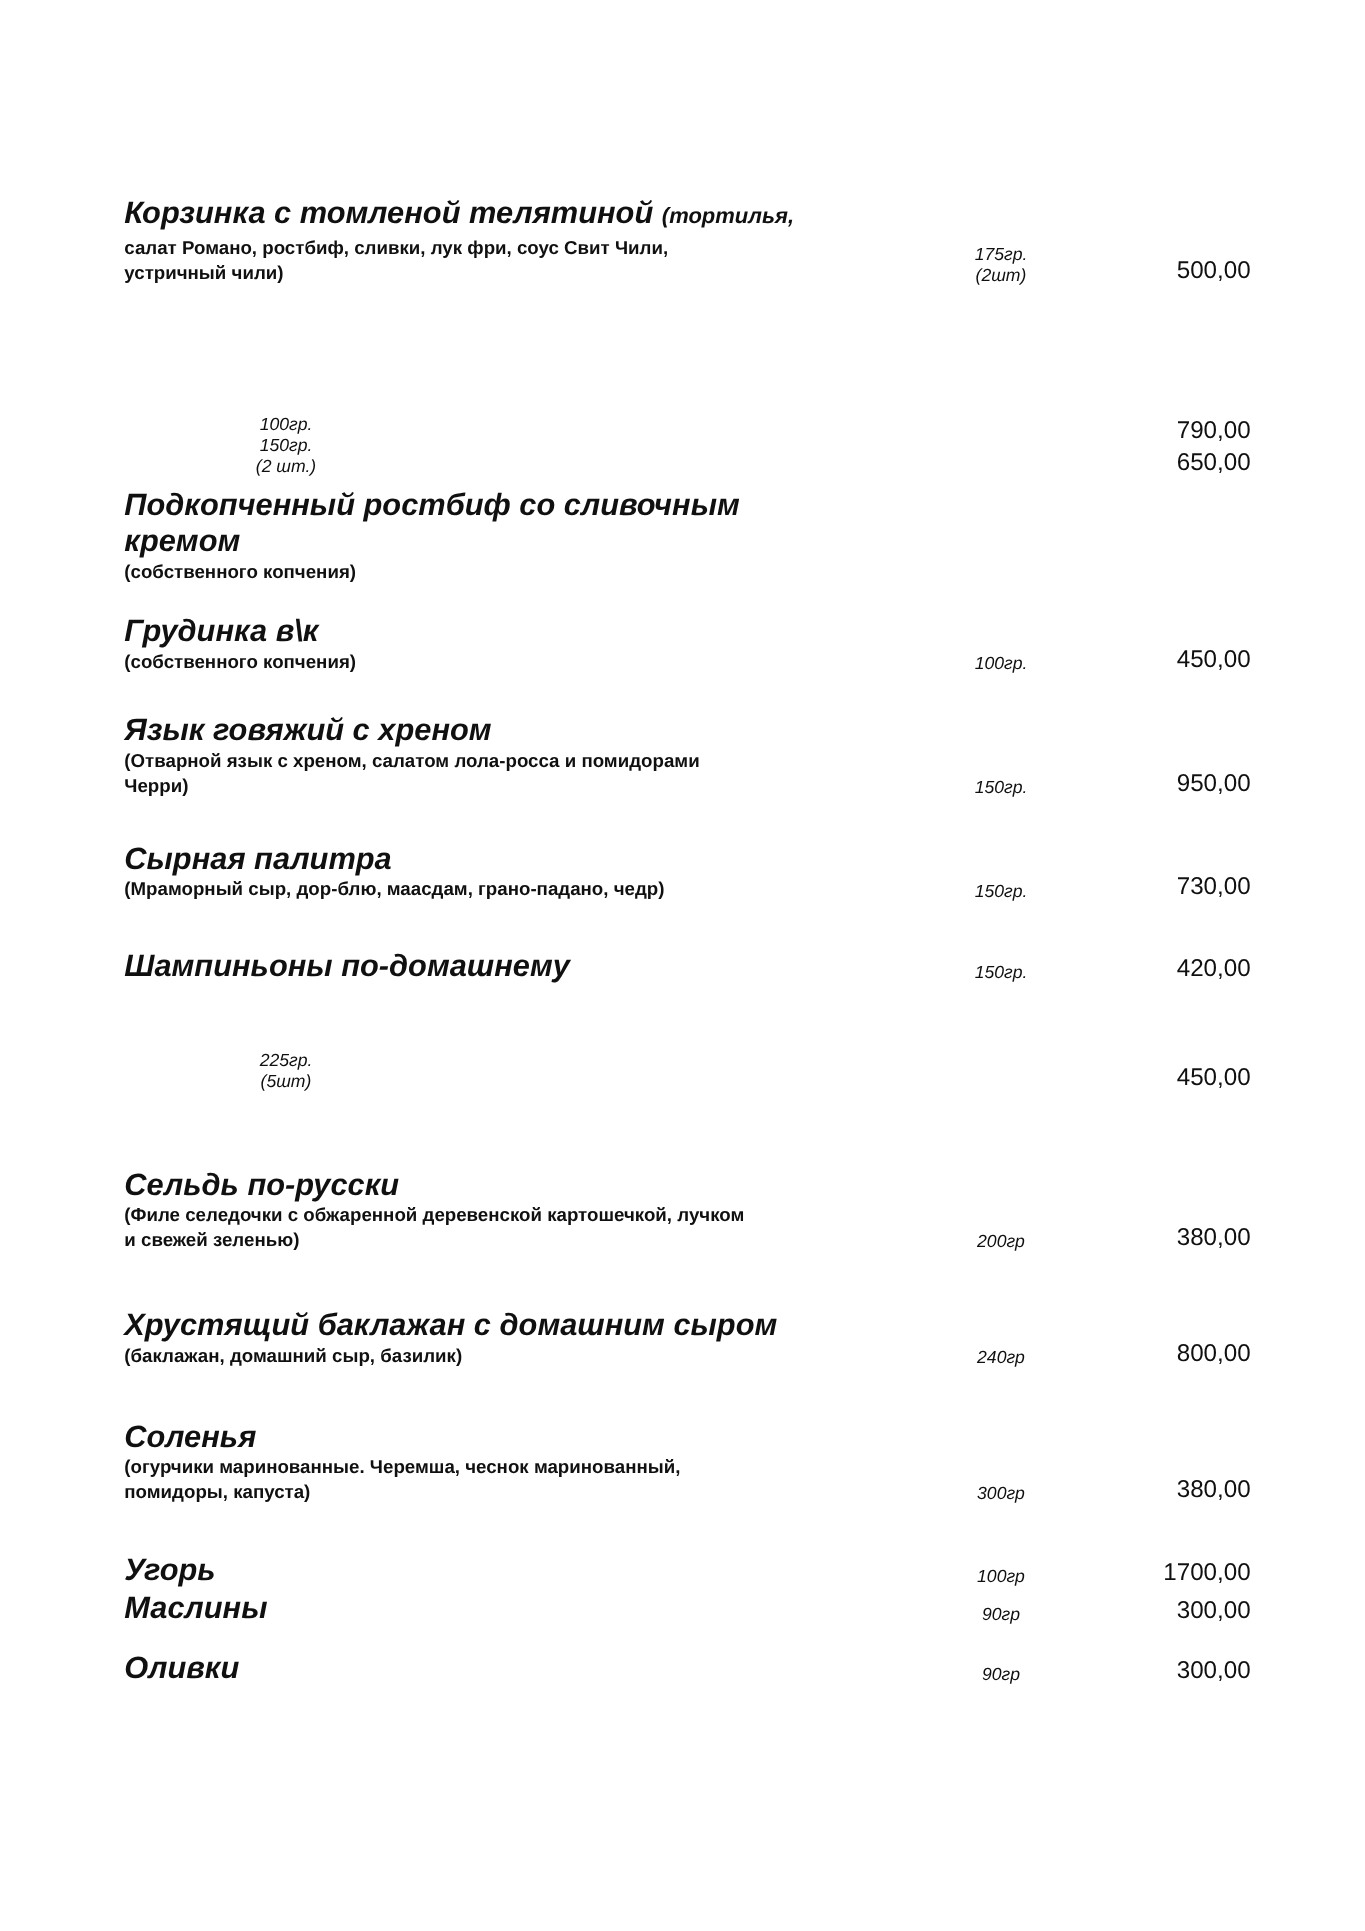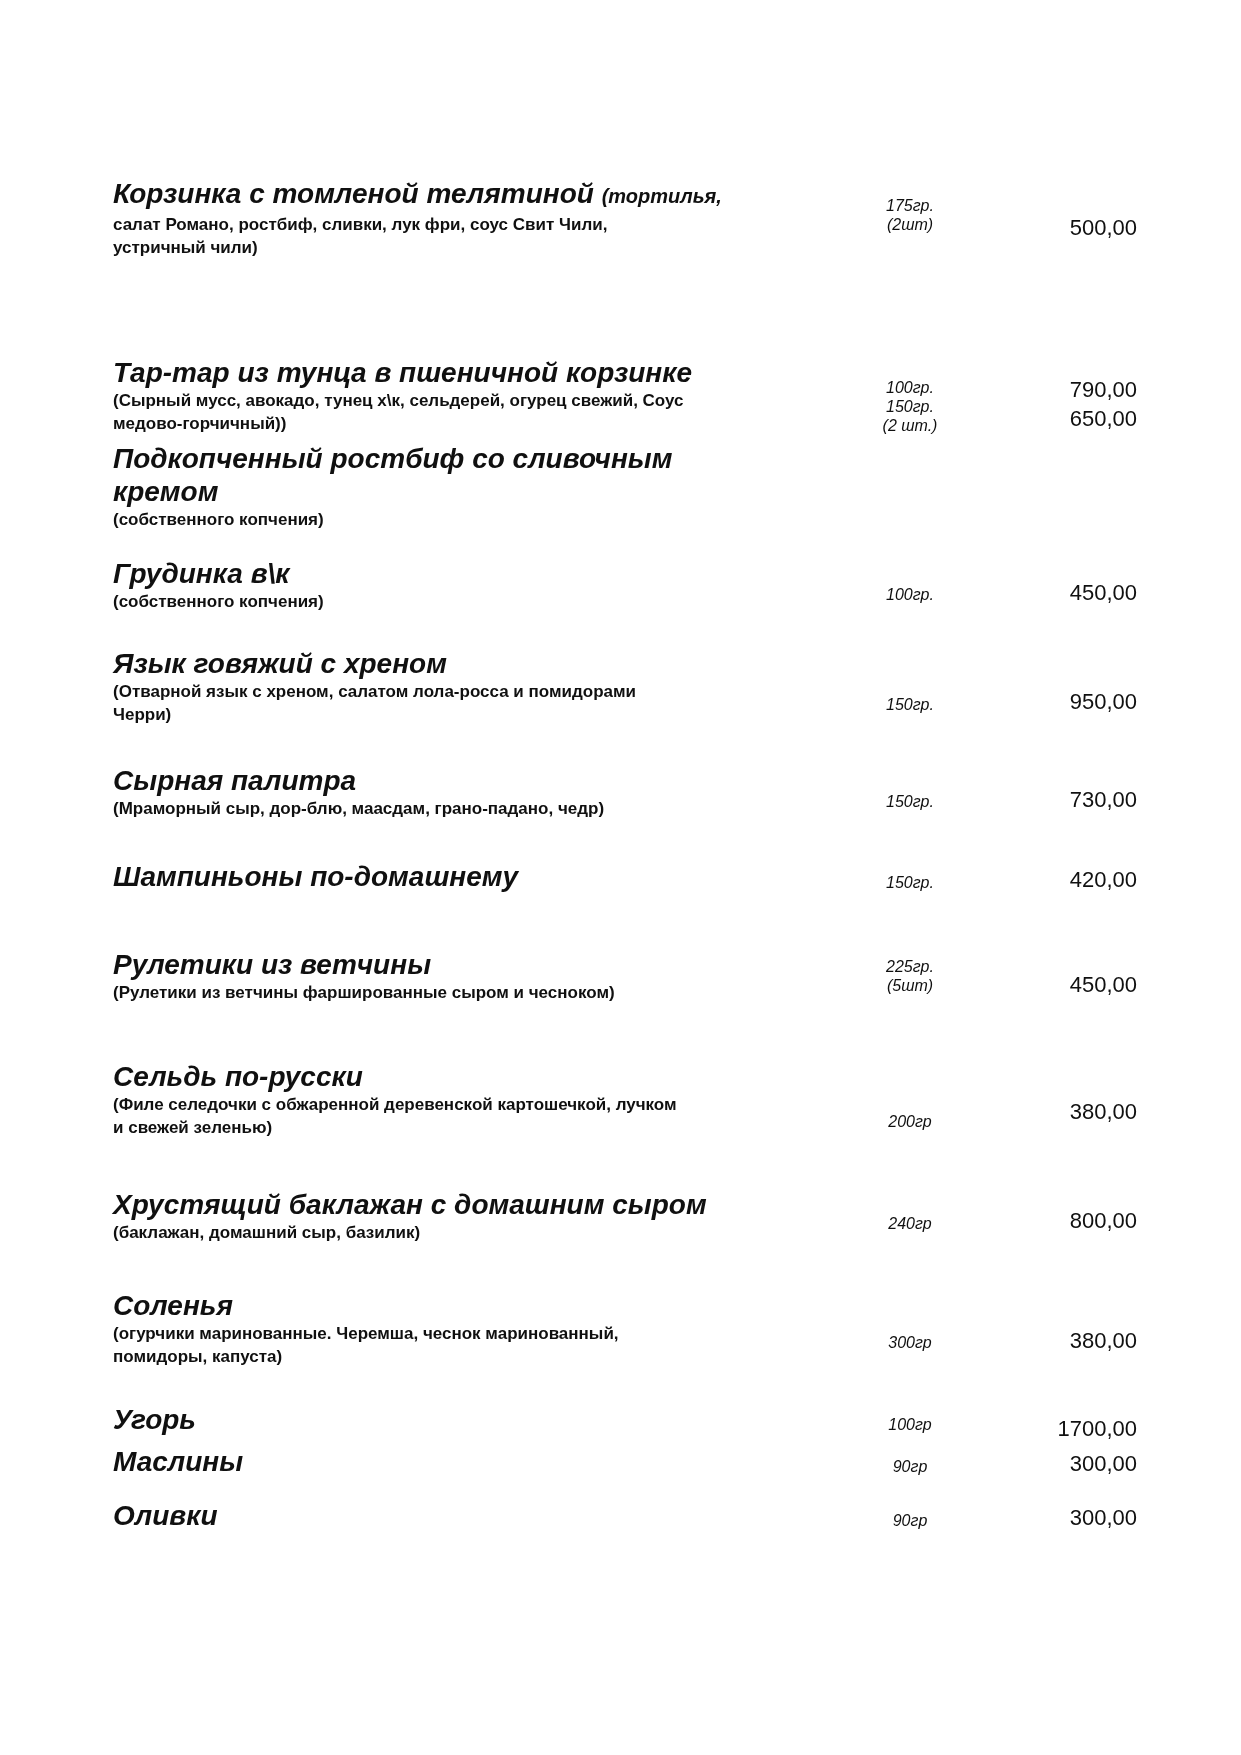--- a/index.html
+++ b/index.html
@@ -10,21 +10,21 @@
     background: #ffffff;
     font-family: "Liberation Sans", sans-serif;
     color: #101010;
     overflow: hidden;
   }
   .item {
     position: absolute;
     left: 113px;
     right: 104px;
     display: flex;
-    align-items: center;
+    align-items: flex-end;
   }
   .col-name { flex: 0 0 650px; }
   .col-weight {
     flex: 0 0 140px;
     margin-left: 77px;
     text-align: center;
     font-style: italic;
     font-size: 16px;
     line-height: 19px;
   }
@@ -63,24 +63,20 @@
     <div class="col-weight" style="margin-top:-7px">
       <div>175гр.</div>
       <div>(2шт)</div>
     </div>
     <div class="col-price" style="margin-top:19px">
       <div>500,00</div>
     </div>
   </div>
 
   <div class="item" style="top:356px">
-    <div class="col-name">
-      <div class="title">Тар-тар из тунца в пшеничной корзинке</div>
-      <div class="desc">(Сырный мусс, авокадо, тунец х\к, сельдерей, огурец свежий, Соус медово-горчичный))</div>
-    </div>
     <div class="col-weight" style="margin-top:21px">
       <div>100гр.</div>
       <div>150гр.</div>
       <div>(2 шт.)</div>
     </div>
     <div class="col-price" style="margin-top:16px">
       <div>790,00</div>
       <div>650,00</div>
     </div>
   </div>
@@ -139,24 +135,20 @@
     </div>
     <div class="col-weight" style="margin-top:11px">
       <div>150гр.</div>
     </div>
     <div class="col-price" style="margin-top:6px">
       <div>420,00</div>
     </div>
   </div>
 
   <div class="item" style="top:948px">
-    <div class="col-name">
-      <div class="title">Рулетики из ветчины</div>
-      <div class="desc">(Рулетики из ветчины фаршированные сыром и чесноком)</div>
-    </div>
     <div class="col-weight" style="">
       <div>225гр.</div>
       <div>(5шт)</div>
     </div>
     <div class="col-price" style="margin-top:16px">
       <div>450,00</div>
     </div>
   </div>
 
   <div class="item" style="top:1060px">

